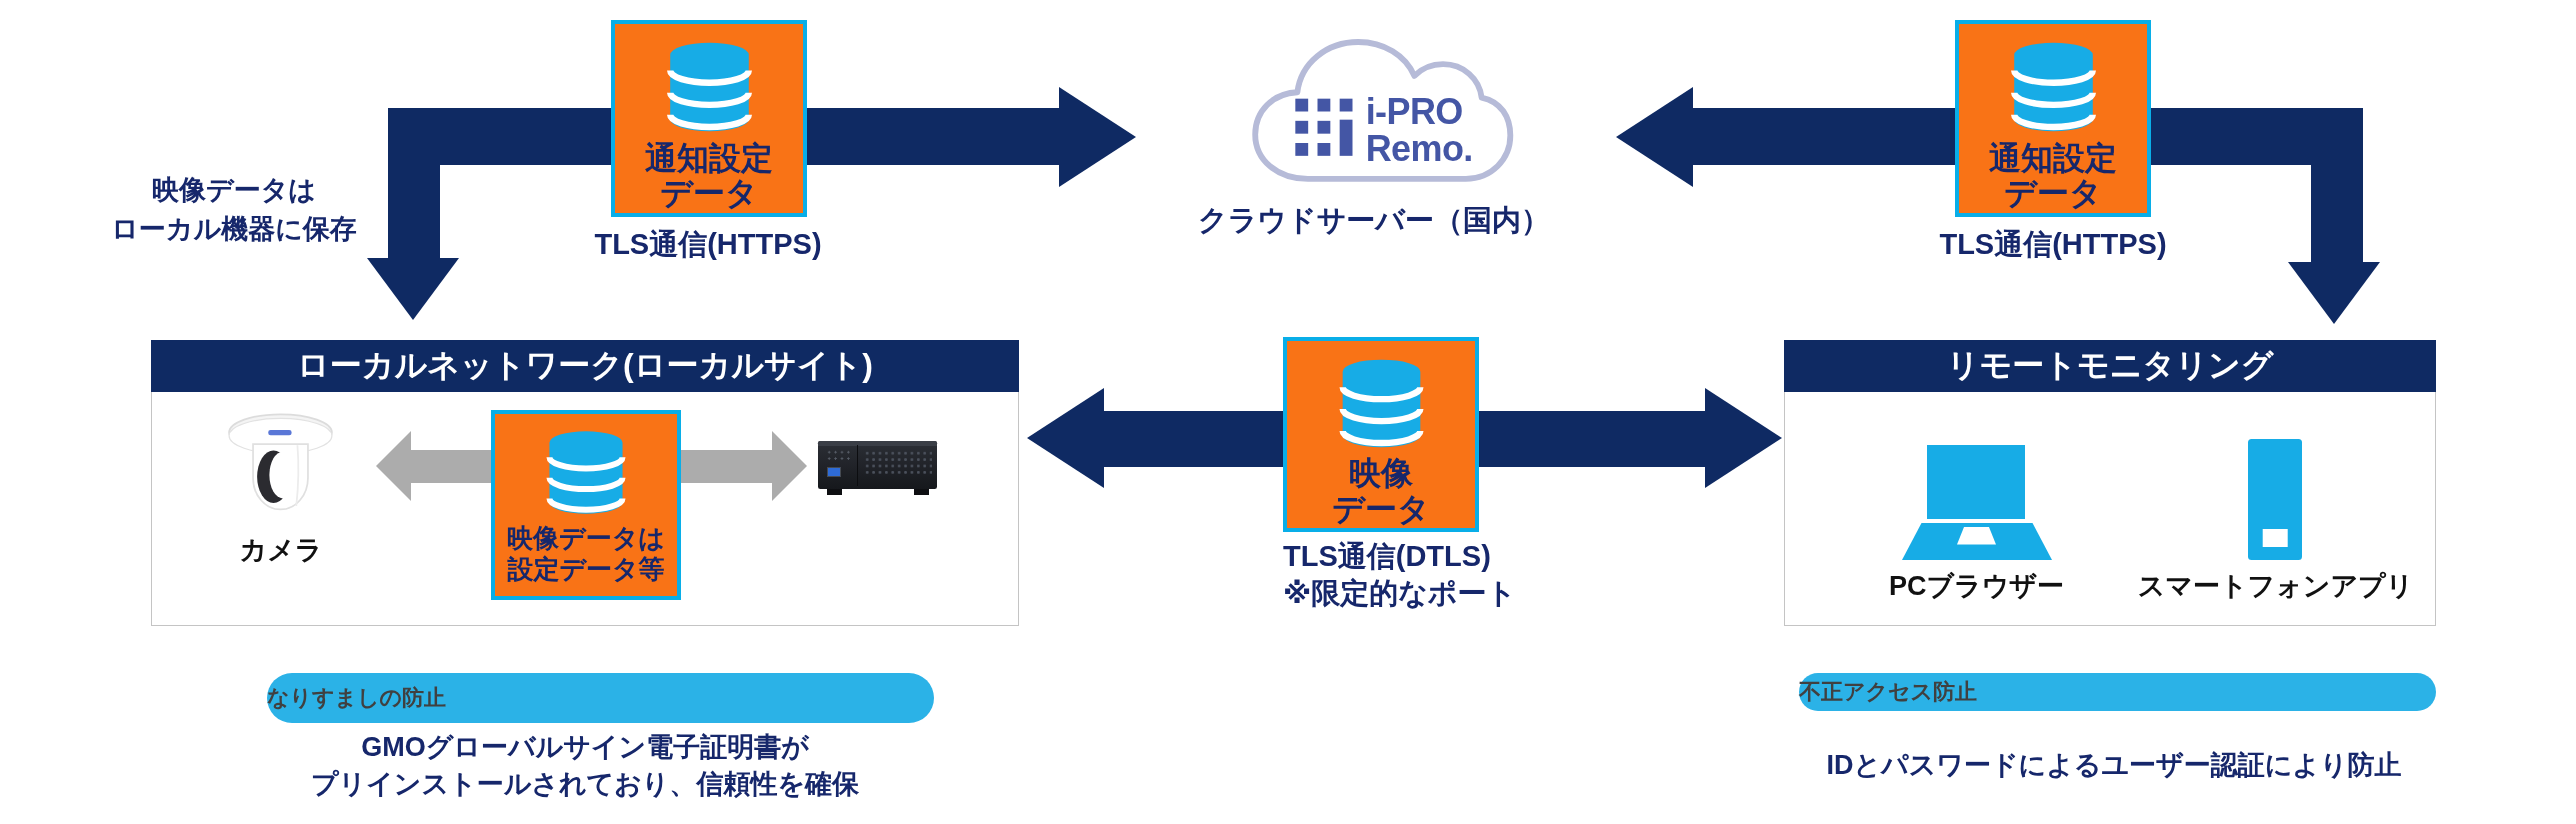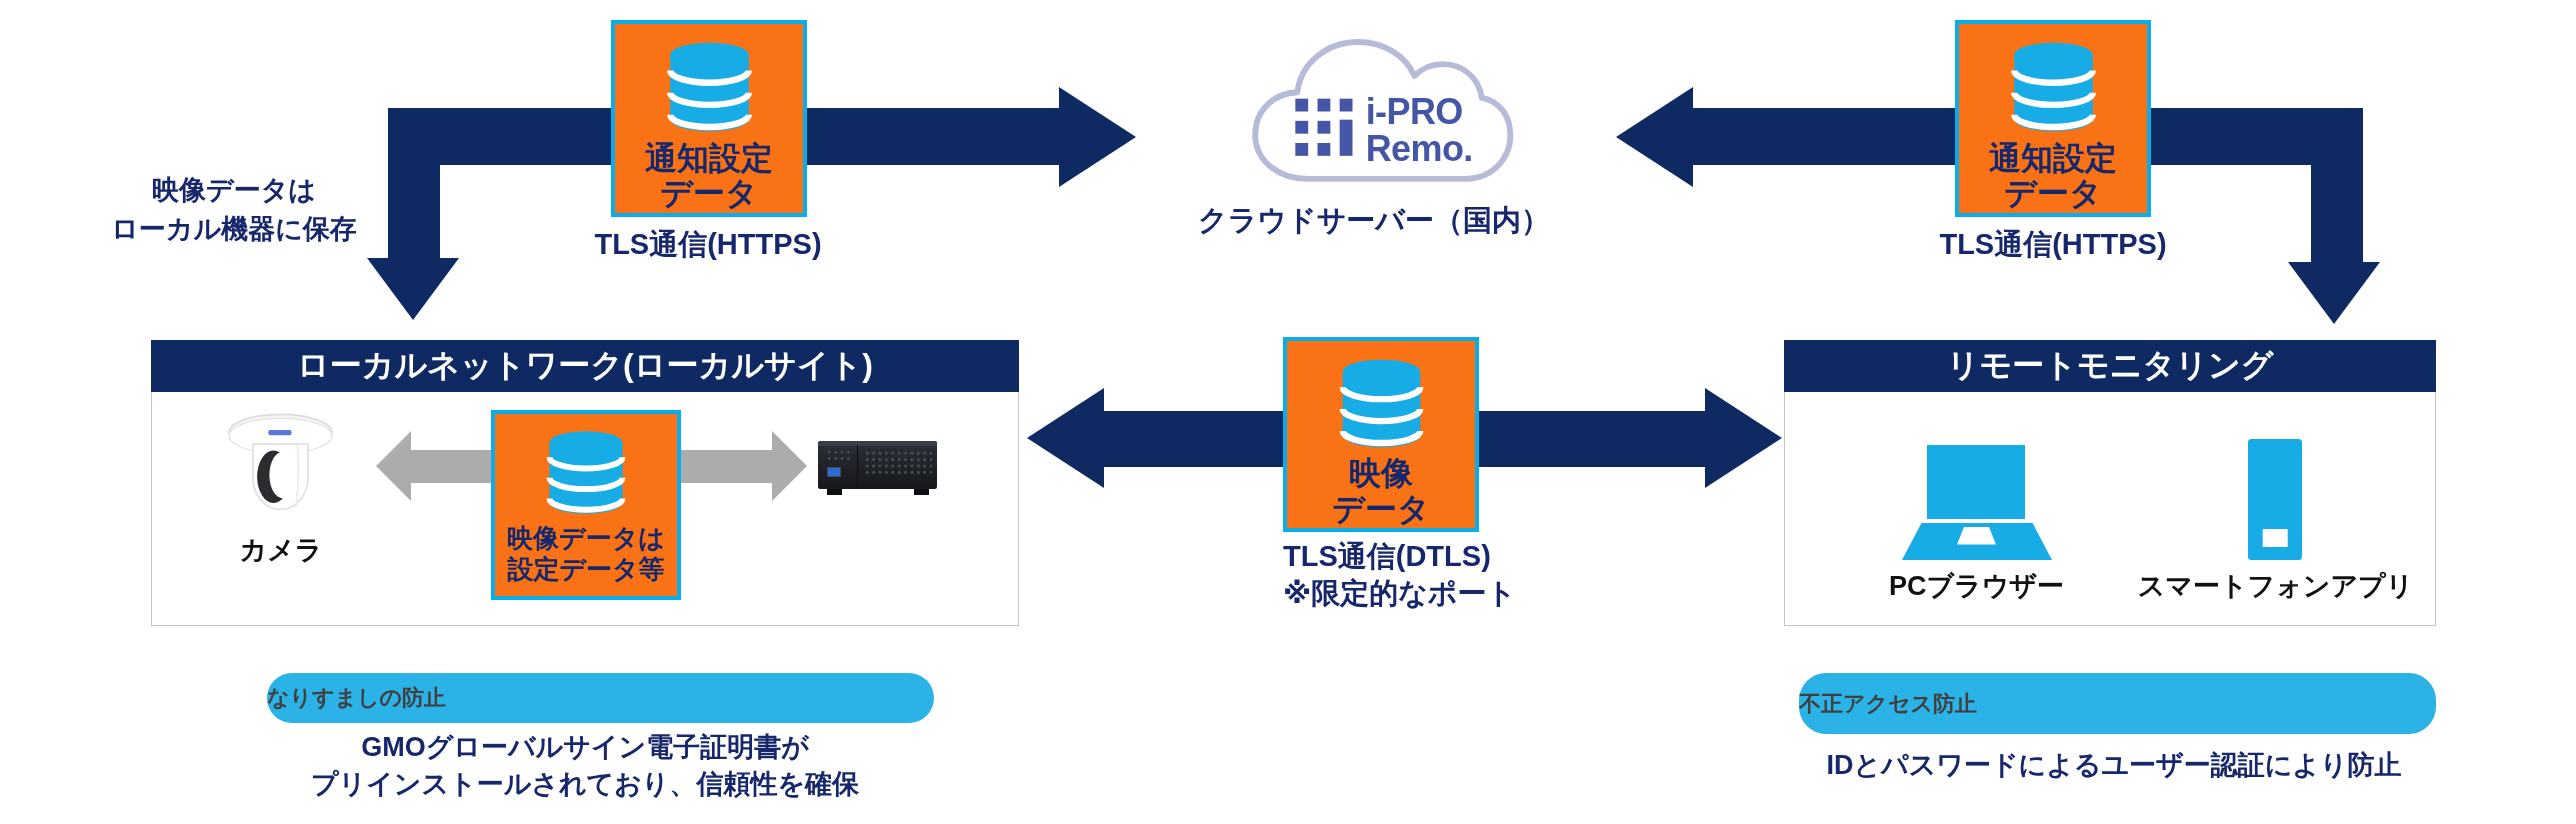--- a/index.html
+++ b/index.html
@@ -205,19 +205,19 @@
   </div>
 
   <div class="pill" style="left:267px;top:673px;width:667px;height:50px;">
     <span>なりすましの防止</span>
   </div>
   <div class="note" style="left:146px;top:729px;width:878px;">
     <div>GMOグローバルサイン電子証明書が</div>
     <div>プリインストールされており、信頼性を確保</div>
   </div>
 
-  <div class="pill" style="left:1799px;top:673px;width:637px;height:61px;">
+  <div class="pill" style="left:1799px;top:673px;width:637px;height:38px;">
     <span>不正アクセス防止</span>
   </div>
   <div class="note" style="left:1704px;top:747px;width:820px;">IDとパスワードによるユーザー認証により防止</div>
 
 </div>
 
 
 </body></html>

